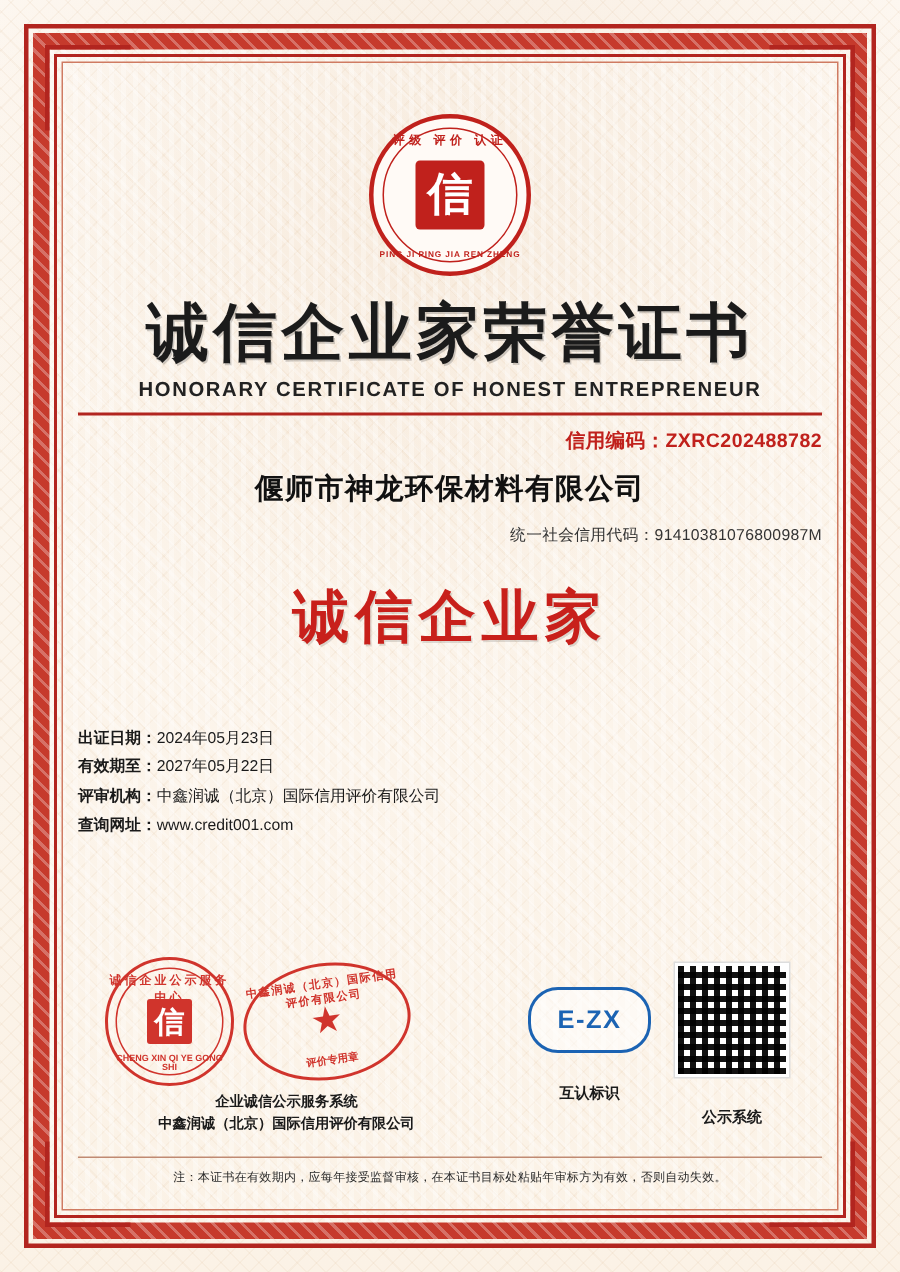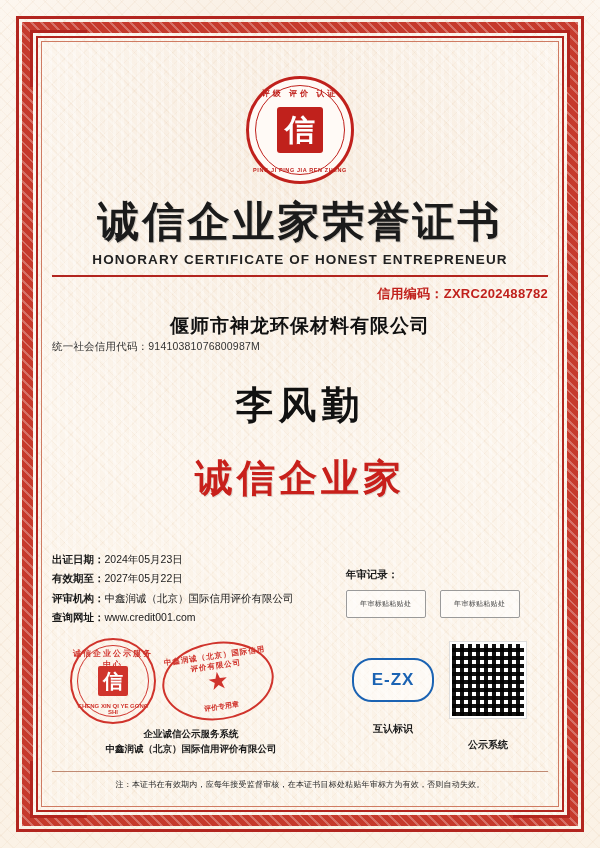--- a/index.html
+++ b/index.html
@@ -183,22 +183,22 @@
 
   .company {
     margin-top: 10px;
     text-align: center;
     font-size: 19px;
     font-weight: bold;
     color: #111;
     letter-spacing: 1px;
   }
   .uscc {
-    margin-top: 1px;
-    text-align: left;
+    margin-top: 11px;
+    text-align: right;
     font-size: 10.5px;
     color: #333;
     letter-spacing: 0.2px;
   }
 
   .person {
     margin-top: 26px;
     text-align: center;
     font-family: "DejaVu Sans", sans-serif;
     font-size: 38px;
@@ -448,46 +448,38 @@
     <div class="title-en">HONORARY CERTIFICATE OF HONEST ENTREPRENEUR</div>
     <div class="title-rule"></div>
 
     <div class="credit-no">
       <span>信用编码：</span><span>ZXRC202488782</span>
     </div>
 
     <div class="company">偃师市神龙环保材料有限公司</div>
     <div class="uscc">统一社会信用代码：91410381076800987M</div>
 
-    <div class="person">李风勤</div>
     <div class="award">诚信企业家</div>
 
     <div class="info-row">
       <div class="info-left">
         <div class="line">
           <span class="lbl">出证日期：</span><span>2024年05月23日</span>
         </div>
         <div class="line">
           <span class="lbl">有效期至：</span><span>2027年05月22日</span>
         </div>
         <div class="line">
           <span class="lbl">评审机构：</span><span>中鑫润诚（北京）国际信用评价有限公司</span>
         </div>
         <div class="line">
           <span class="lbl">查询网址：</span><span>www.credit001.com</span>
         </div>
       </div>
 
-      <div class="info-right">
-        <div class="annual-label">年审记录：</div>
-        <div class="sticker-row">
-          <div class="sticker">年审标贴粘贴处</div>
-          <div class="sticker">年审标贴粘贴处</div>
-        </div>
-      </div>
     </div>
 
     <div class="bottom-row">
 
       <div class="bstamp" style="left: 18px; top: 4px;">
         <div class="round-stamp">
           <div class="inner-ring"></div>
           <div class="arc-top">诚信企业公示服务中心</div>
           <div class="core">信</div>
           <div class="arc-bottom">CHENG XIN QI YE GONG SHI</div>

